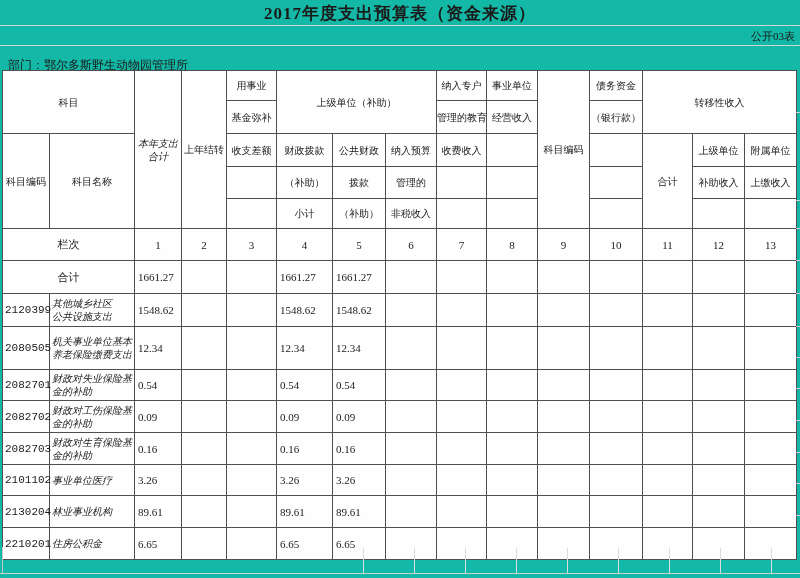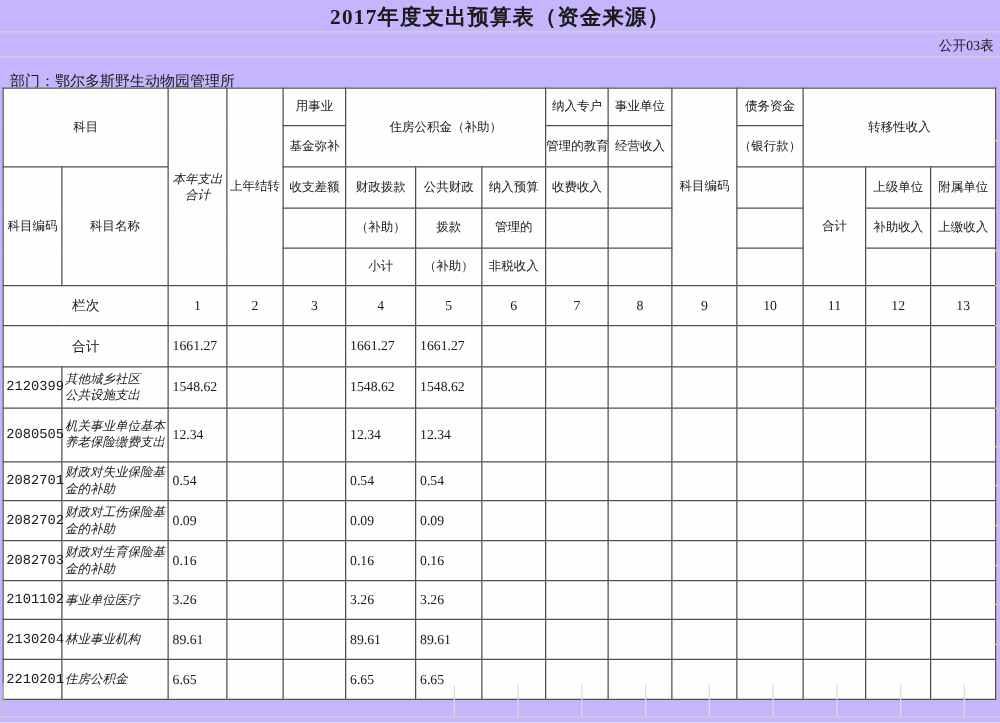--- a/index.html
+++ b/index.html
@@ -1,18 +1,18 @@
 <!DOCTYPE html>
 <html><head>
 <meta charset="utf-8">
 <style>
   html,body { margin:0; padding:0; background:#e8e8e8; }
   .page {
     position:relative; width:800px; height:578px; overflow:hidden;
-    background:#c4b5fd; color:#1a1a1a;
+    background:#14b8a6; color:#1a1a1a;
     font-family:"Liberation Serif","DejaVu Serif",serif;
   }
   .title {
     position:absolute; top:2px; left:0; width:800px;
     text-align:center; font-size:17px; font-weight:bold; letter-spacing:1px;
   }
   .hline { position:absolute; left:0; width:800px; height:1px; background:#d2d2d2; }
   .sheet-label { position:absolute; top:29px; right:5px; font-size:11px; }
   .dept  { position:absolute; top:57px; left:8px;  font-size:12px; }
   .unit  { position:absolute; top:68px; right:53px; font-size:12px; }
@@ -73,21 +73,21 @@
         <col style="width:52px">
     </colgroup>
 
     <tbody>
         <tr style="height:30px">
       <th colspan="2" rowspan="2">科目</th>
       <th rowspan="5" class="pre">本年支出
 合计</th>
       <th rowspan="5">上年结转</th>
       <th>用事业</th>
-      <th colspan="3" rowspan="2">住房公积金（补助）</th>
+      <th colspan="3" rowspan="2">上级单位（补助）</th>
       <th>纳入专户</th>
       <th>事业单位</th>
       <th rowspan="5">科目编码</th>
       <th>债务资金</th>
       <th colspan="3" rowspan="2">转移性收入</th>
     </tr>
 
     <tr style="height:33px">
       <th>基金弥补</th>
       <th>管理的教育</th>

